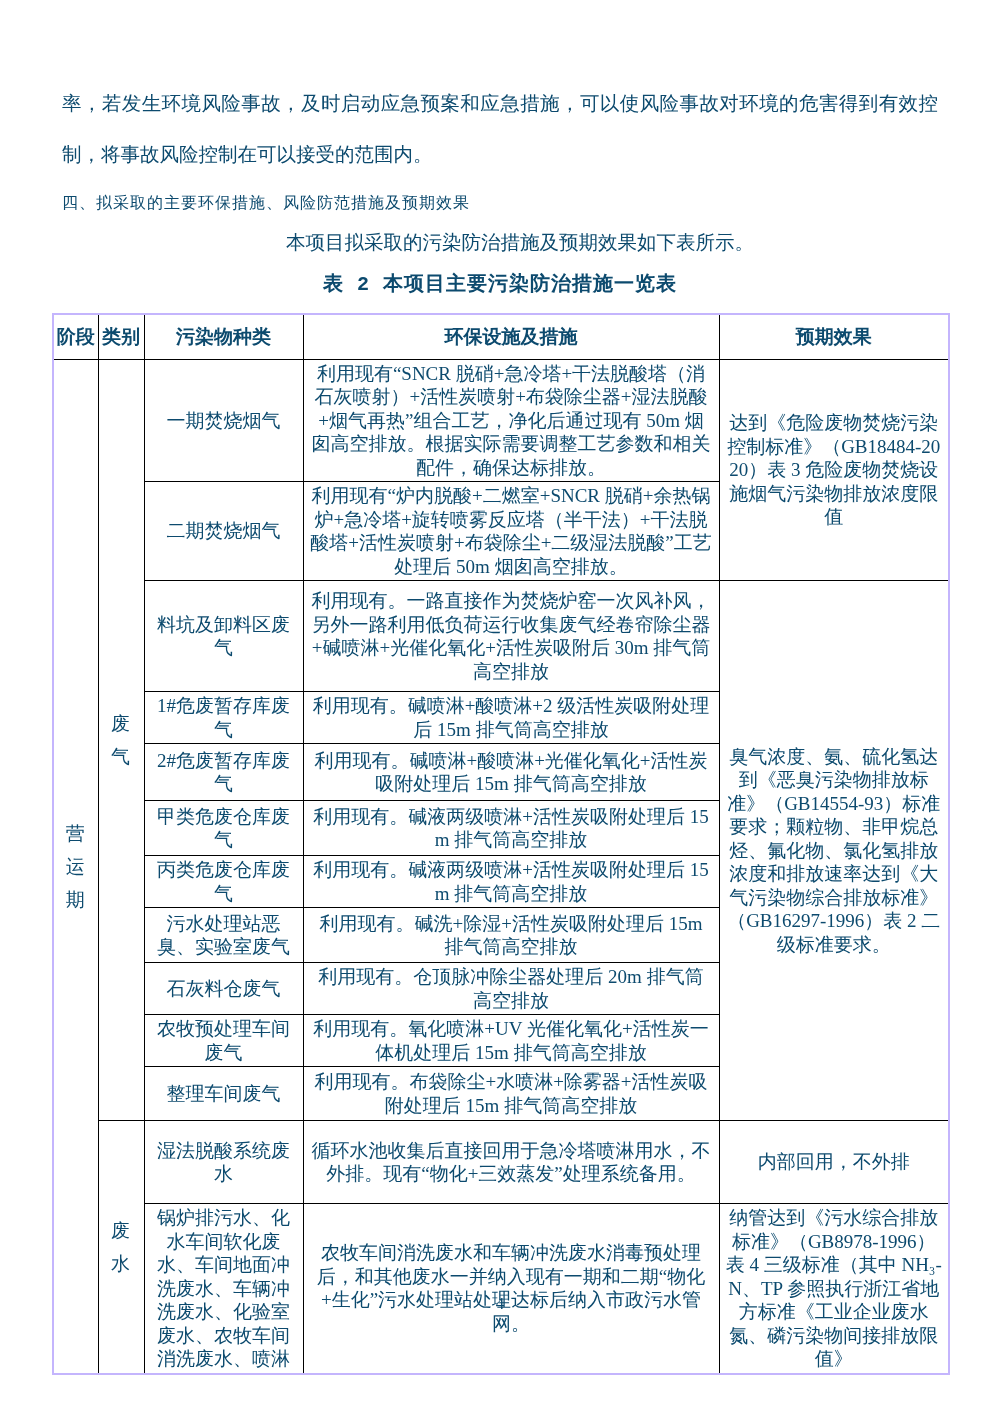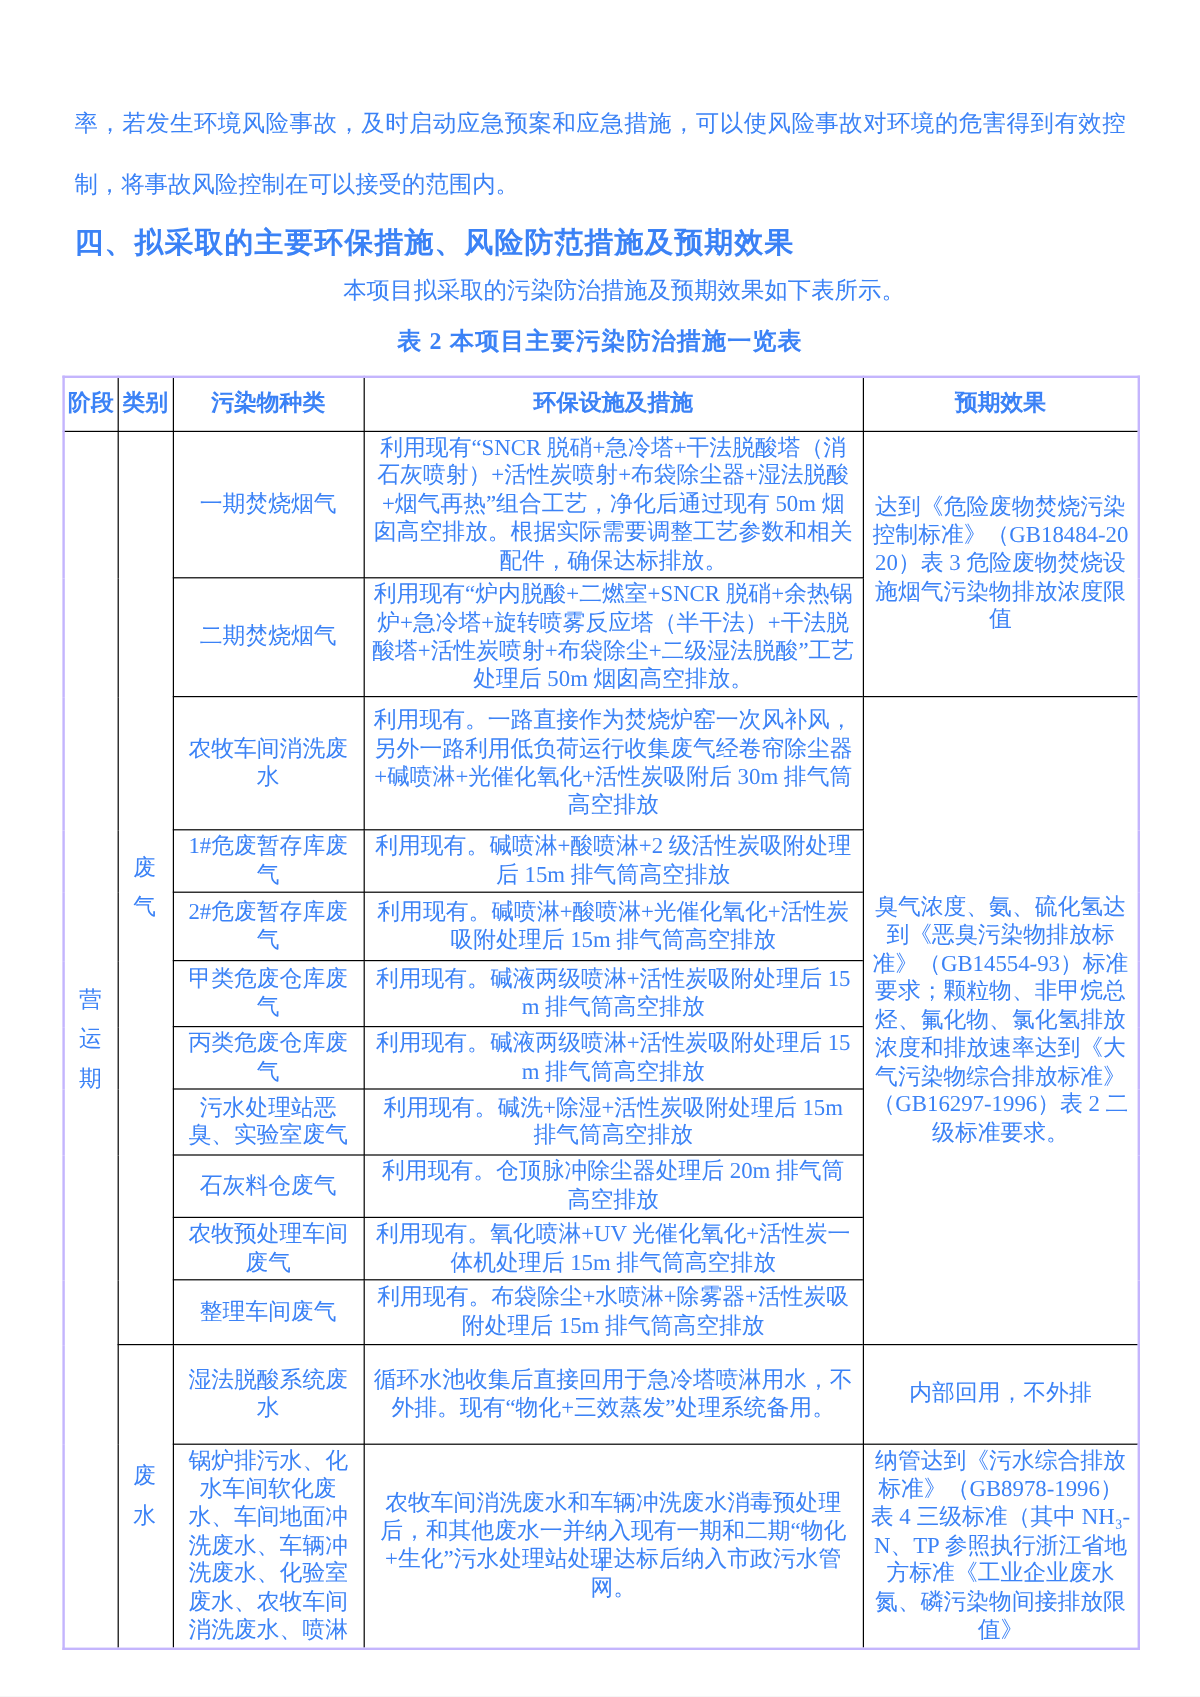--- a/index.html
+++ b/index.html
@@ -2,52 +2,53 @@
 <html><head>
 <meta charset="utf-8">
 <style>
   html, body { margin: 0; padding: 0; background: #e8e8e8; }
   .doc {
     position: relative;
     width: 1000px;
     height: 1414px;
     margin: 0 auto;
     background: #ffffff;
-    color: #3b82f6;
+    color: #0c4a6e;
     font-family: "Liberation Serif", "DejaVu Serif", serif;
     overflow: hidden;
   }
   .para1 {
     margin: 78px 62px 0 62px;
     font-size: 19.5px;
     line-height: 51px;
     text-align: justify;
     text-justify: inter-character;
   }
   .heading {
     margin: 8px 62px 0 62px;
-    font-size: 24px;
-    font-weight: bold;
+    font-size: 16px;
+    font-weight: normal;
     letter-spacing: 1px;
     line-height: 30px;
   }
   .para2 {
     margin: 10px 62px 0 62px;
     font-size: 19.5px;
     line-height: 30px;
     text-indent: 40px;
     text-align: center;
   }
   .tbl-title {
     margin: 13px 0 0 0;
     text-align: center;
     font-weight: bold;
     font-size: 20px;
     line-height: 28px;
     letter-spacing: 1px;
+    font-family: Liberation Mono, monospace;
   }
   table.pollution {
     margin: 14px 0 0 52px;
     width: 896px;
     border-collapse: collapse;
     table-layout: fixed;
     border: 2px solid #c4b5fd;
     font-size: 19px;
   }
   table.pollution td, table.pollution th {
@@ -141,21 +142,21 @@
         <td class="measure measure-justify">利用现有“SNCR 脱硝+急冷塔+干法脱酸塔（消石灰喷射）+活性炭喷射+布袋除尘器+湿法脱酸+烟气再热”组合工艺，净化后通过现有 50m 烟囱高空排放。根据实际需要调整工艺参数和相关配件，确保达标排放。</td>
         <td rowspan="2" class="effect effect-incineration">达到《危险废物焚烧污染控制标准》（GB18484-2020）表 3 危险废物焚烧设施烟气污染物排放浓度限值</td>
       </tr>
 
       <tr class="h-r2">
         <td class="pollutant">二期焚烧烟气</td>
         <td class="measure">利用现有“炉内脱酸+二燃室+SNCR 脱硝+余热锅炉+急冷塔+旋转喷雾反应塔（半干法）+干法脱酸塔+活性炭喷射+布袋除尘+二级湿法脱酸”工艺处理后 50m 烟囱高空排放。</td>
       </tr>
 
       <tr class="h-r3">
-        <td class="pollutant">农牧车间消洗废水</td>
+        <td class="pollutant">料坑及卸料区废气</td>
         <td class="measure">利用现有。一路直接作为焚烧炉窑一次风补风，另外一路利用低负荷运行收集废气经卷帘除尘器+碱喷淋+光催化氧化+活性炭吸附后 30m 排气筒高空排放</td>
         <td rowspan="9" class="effect effect-odor">臭气浓度、氨、硫化氢达到《恶臭污染物排放标准》（GB14554-93）标准要求；颗粒物、非甲烷总烃、氟化物、氯化氢排放浓度和排放速率达到《大气污染物综合排放标准》（GB16297-1996）表 2 二级标准要求。</td>
       </tr>
 
       <tr class="h-r4">
         <td class="pollutant">1#危废暂存库废气</td>
         <td class="measure">利用现有。碱喷淋+酸喷淋+2 级活性炭吸附处理后 15m 排气筒高空排放</td>
       </tr>
 
       <tr class="h-r5">

